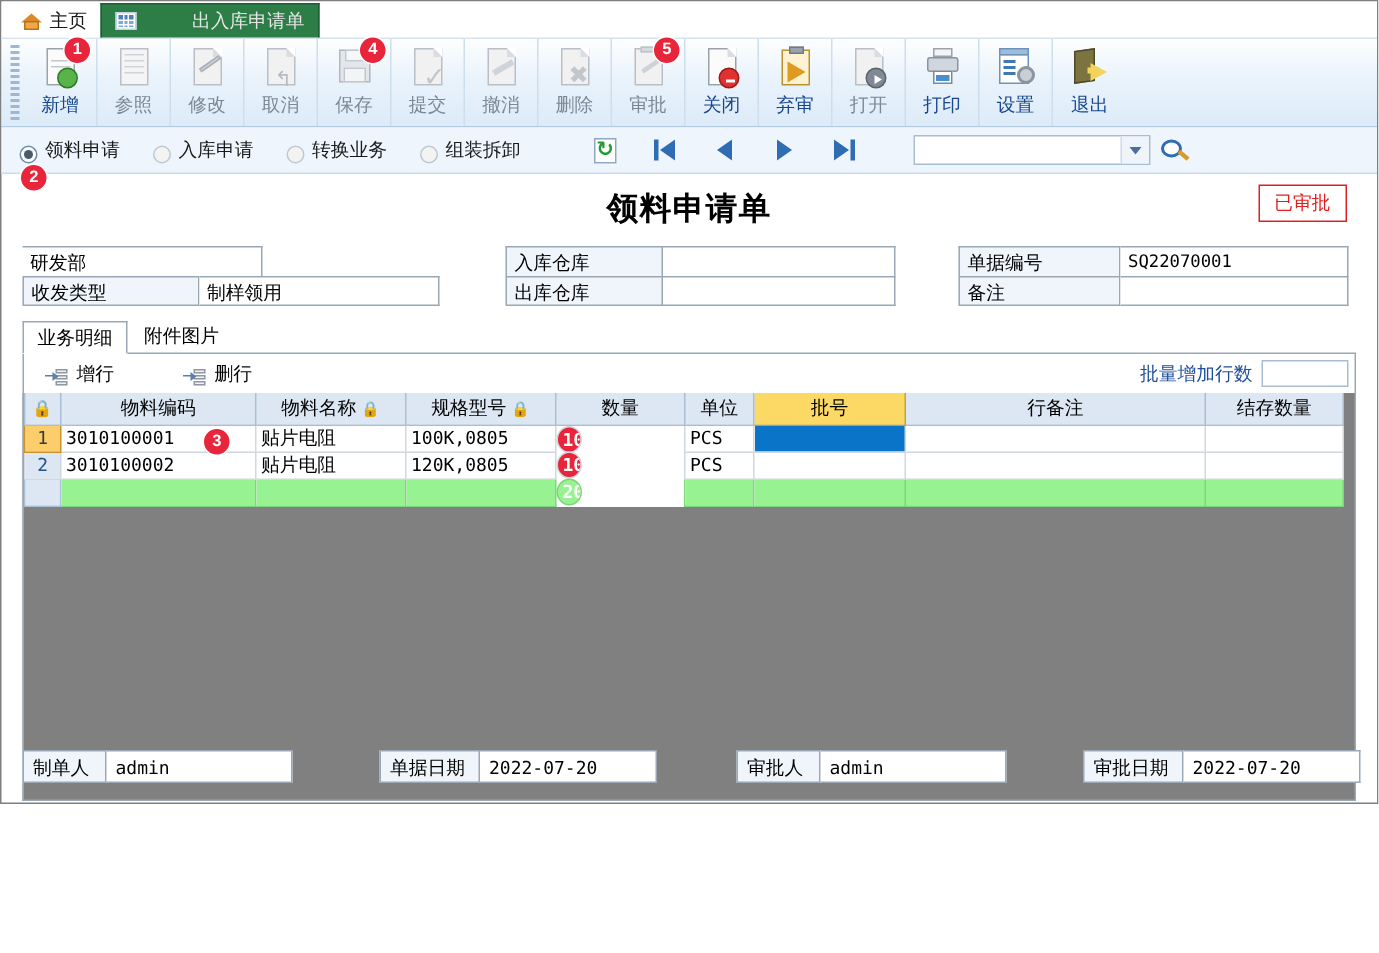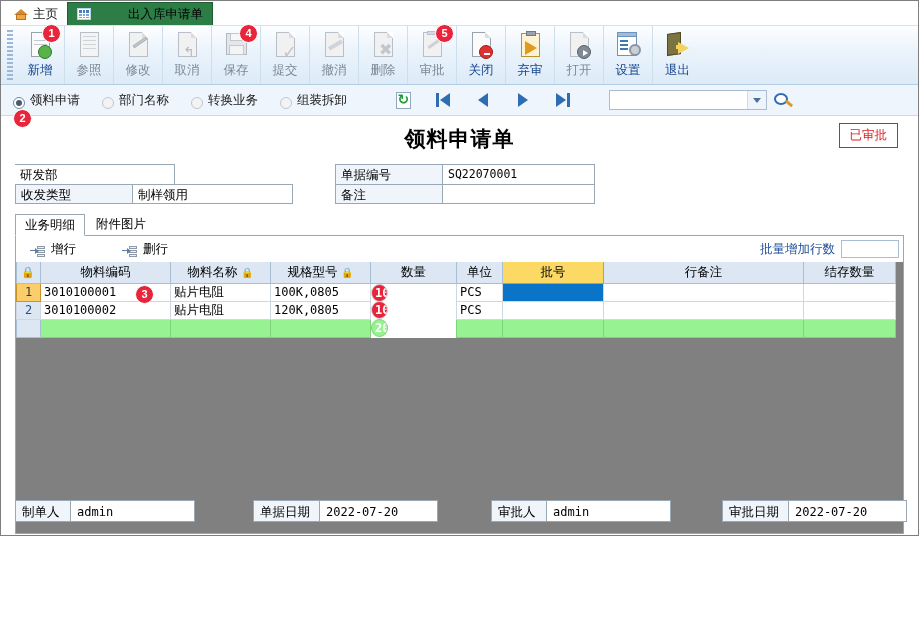--- a/index.html
+++ b/index.html
@@ -9,21 +9,21 @@
     font-family:"Liberation Sans","DejaVu Sans",sans-serif;
     font-size:12px;color:#000;
     -webkit-font-smoothing:none;
   }
   .app{position:relative;width:919px;height:536px;box-sizing:border-box;border:1px solid #7f7f7f;background:#fff;}
 
   
   .tabstrip{height:25px;background:#ffffff;display:flex;align-items:flex-end;border-bottom:1px solid #d6e3ef;padding-left:4px;box-sizing:border-box;}
   .tabitem{height:21px;display:flex;align-items:center;gap:5px;padding:0 9px;font-size:12.5px;box-sizing:border-box;}
   .tabitem.home{color:#1a1a1a;background:#fff;}
-  .tabitem.active{background:#2d7d46;color:#000000;border:1px solid #1f5e33;border-bottom:none;height:23px;gap:37px;}
+  .tabitem.active{background:#2d7d46;color:#e5e5e5;border:1px solid #1f5e33;border-bottom:none;height:23px;gap:37px;}
   .ico-home{width:14px;height:13px;position:relative;display:inline-block;}
   .ico-home:before{content:"";position:absolute;left:0;top:1px;width:0;height:0;border-left:7px solid transparent;border-right:7px solid transparent;border-bottom:6px solid #d88a2a;}
   .ico-home:after{content:"";position:absolute;left:2px;top:6px;width:10px;height:6px;background:#f0a842;border:1px solid #b9721f;box-sizing:border-box;}
   .ico-grid{width:14px;height:12px;background:#ffffff;border:1px solid #bcd3e8;box-sizing:border-box;display:grid;grid-template-columns:1fr 1fr 1fr;grid-template-rows:3px 1fr 1fr;gap:1px;padding:1px;}
   .ico-grid i{background:#7fa9d4;display:block;}
   .ico-grid i:nth-child(-n+3){background:#4b7fb5;}
 
   
   .ribbon{position:relative;height:59px;background:linear-gradient(#fdfeff 0%,#eaf3fb 45%,#dcebf8 100%);
           border-bottom:1px solid #b5cde2;display:flex;align-items:stretch;padding-left:6px;box-sizing:border-box;}
@@ -262,20 +262,29 @@
 
     <div class="rbtn dim">
       <div class="rico">
         <span class="pg dim"></span>
         <span class="badge-ico ov-circ"></span>
         <span style="position:absolute;right:6px;bottom:4px;width:0;height:0;border-top:3px solid transparent;border-bottom:3px solid transparent;border-left:5px solid #fff"></span>
       </div>
       <div class="lbl">打开</div>
     </div>
 
+    <div class="rbtn">
+      <div class="rico">
+        <span style="position:absolute;left:9px;top:1px;width:13px;height:6px;background:#f3f4f6;border:1px solid #9aa2ab;box-sizing:border-box"></span>
+        <span style="position:absolute;left:5px;top:7px;width:21px;height:10px;background:#cfd6de;border:1px solid #8a949f;border-radius:2px;box-sizing:border-box"></span>
+        <span style="position:absolute;left:9px;top:16px;width:13px;height:9px;background:#fff;border:1px solid #7e8894;box-sizing:border-box"></span>
+        <span style="position:absolute;left:11px;top:19px;width:9px;height:4px;background:#4a8fd0"></span>
+      </div>
+      <div class="lbl">打印</div>
+    </div>
 
     <div class="rbtn">
       <div class="rico">
         <span style="position:absolute;left:4px;top:1px;width:20px;height:24px;background:#fff;border:1px solid #6f92b8;box-sizing:border-box"></span>
         <span style="position:absolute;left:4px;top:1px;width:20px;height:5px;background:#9cbde0;border:1px solid #6f92b8;box-sizing:border-box"></span>
         <span style="position:absolute;left:7px;top:9px;width:8px;height:2px;background:#3e78b5"></span>
         <span style="position:absolute;left:7px;top:13px;width:8px;height:2px;background:#3e78b5"></span>
         <span style="position:absolute;left:7px;top:17px;width:8px;height:2px;background:#3e78b5"></span>
         <span style="position:absolute;left:16px;top:13px;width:12px;height:12px;border-radius:50%;background:#c9cfd6;border:2px solid #8b949f;box-sizing:border-box"></span>
       </div>
@@ -293,21 +302,21 @@
   </div>
 
   <div class="navbar">
     <div class="radios">
       <label class="rad sel">
         <span class="rdot"></span>
         <span>领料申请</span>
       </label>
       <label class="rad off">
         <span class="rdot"></span>
-        <span>部门名称</span>
+        <span>入库申请</span>
       </label>
       <label class="rad off">
         <span class="rdot"></span>
         <span>转换业务</span>
       </label>
       <label class="rad off">
         <span class="rdot"></span>
         <span>组装拆卸</span>
       </label>
     </div>
@@ -352,20 +361,30 @@
       <div class="fblock">
         <div class="frow">
           <div class="fval" style="width:160px">研发部</div>
         </div>
         <div class="frow">
           <div class="flabel" style="width:118px">收发类型</div>
           <div class="fval" style="width:160px">制样领用</div>
         </div>
       </div>
 
+      <div class="fblock" style="margin-left:44px">
+        <div class="frow">
+          <div class="flabel" style="width:105px">入库仓库</div>
+          <div class="fval" style="width:155px"></div>
+        </div>
+        <div class="frow">
+          <div class="flabel" style="width:105px">出库仓库</div>
+          <div class="fval" style="width:155px"></div>
+        </div>
+      </div>
 
       <div class="fblock" style="margin-left:42px">
         <div class="frow">
           <div class="flabel" style="width:108px">单据编号</div>
           <div class="fval" style="width:152px;font-family:'DejaVu Sans Mono',monospace;font-size:11.5px">SQ22070001</div>
         </div>
         <div class="frow">
           <div class="flabel" style="width:108px">备注</div>
           <div class="fval" style="width:152px"></div>
         </div>

